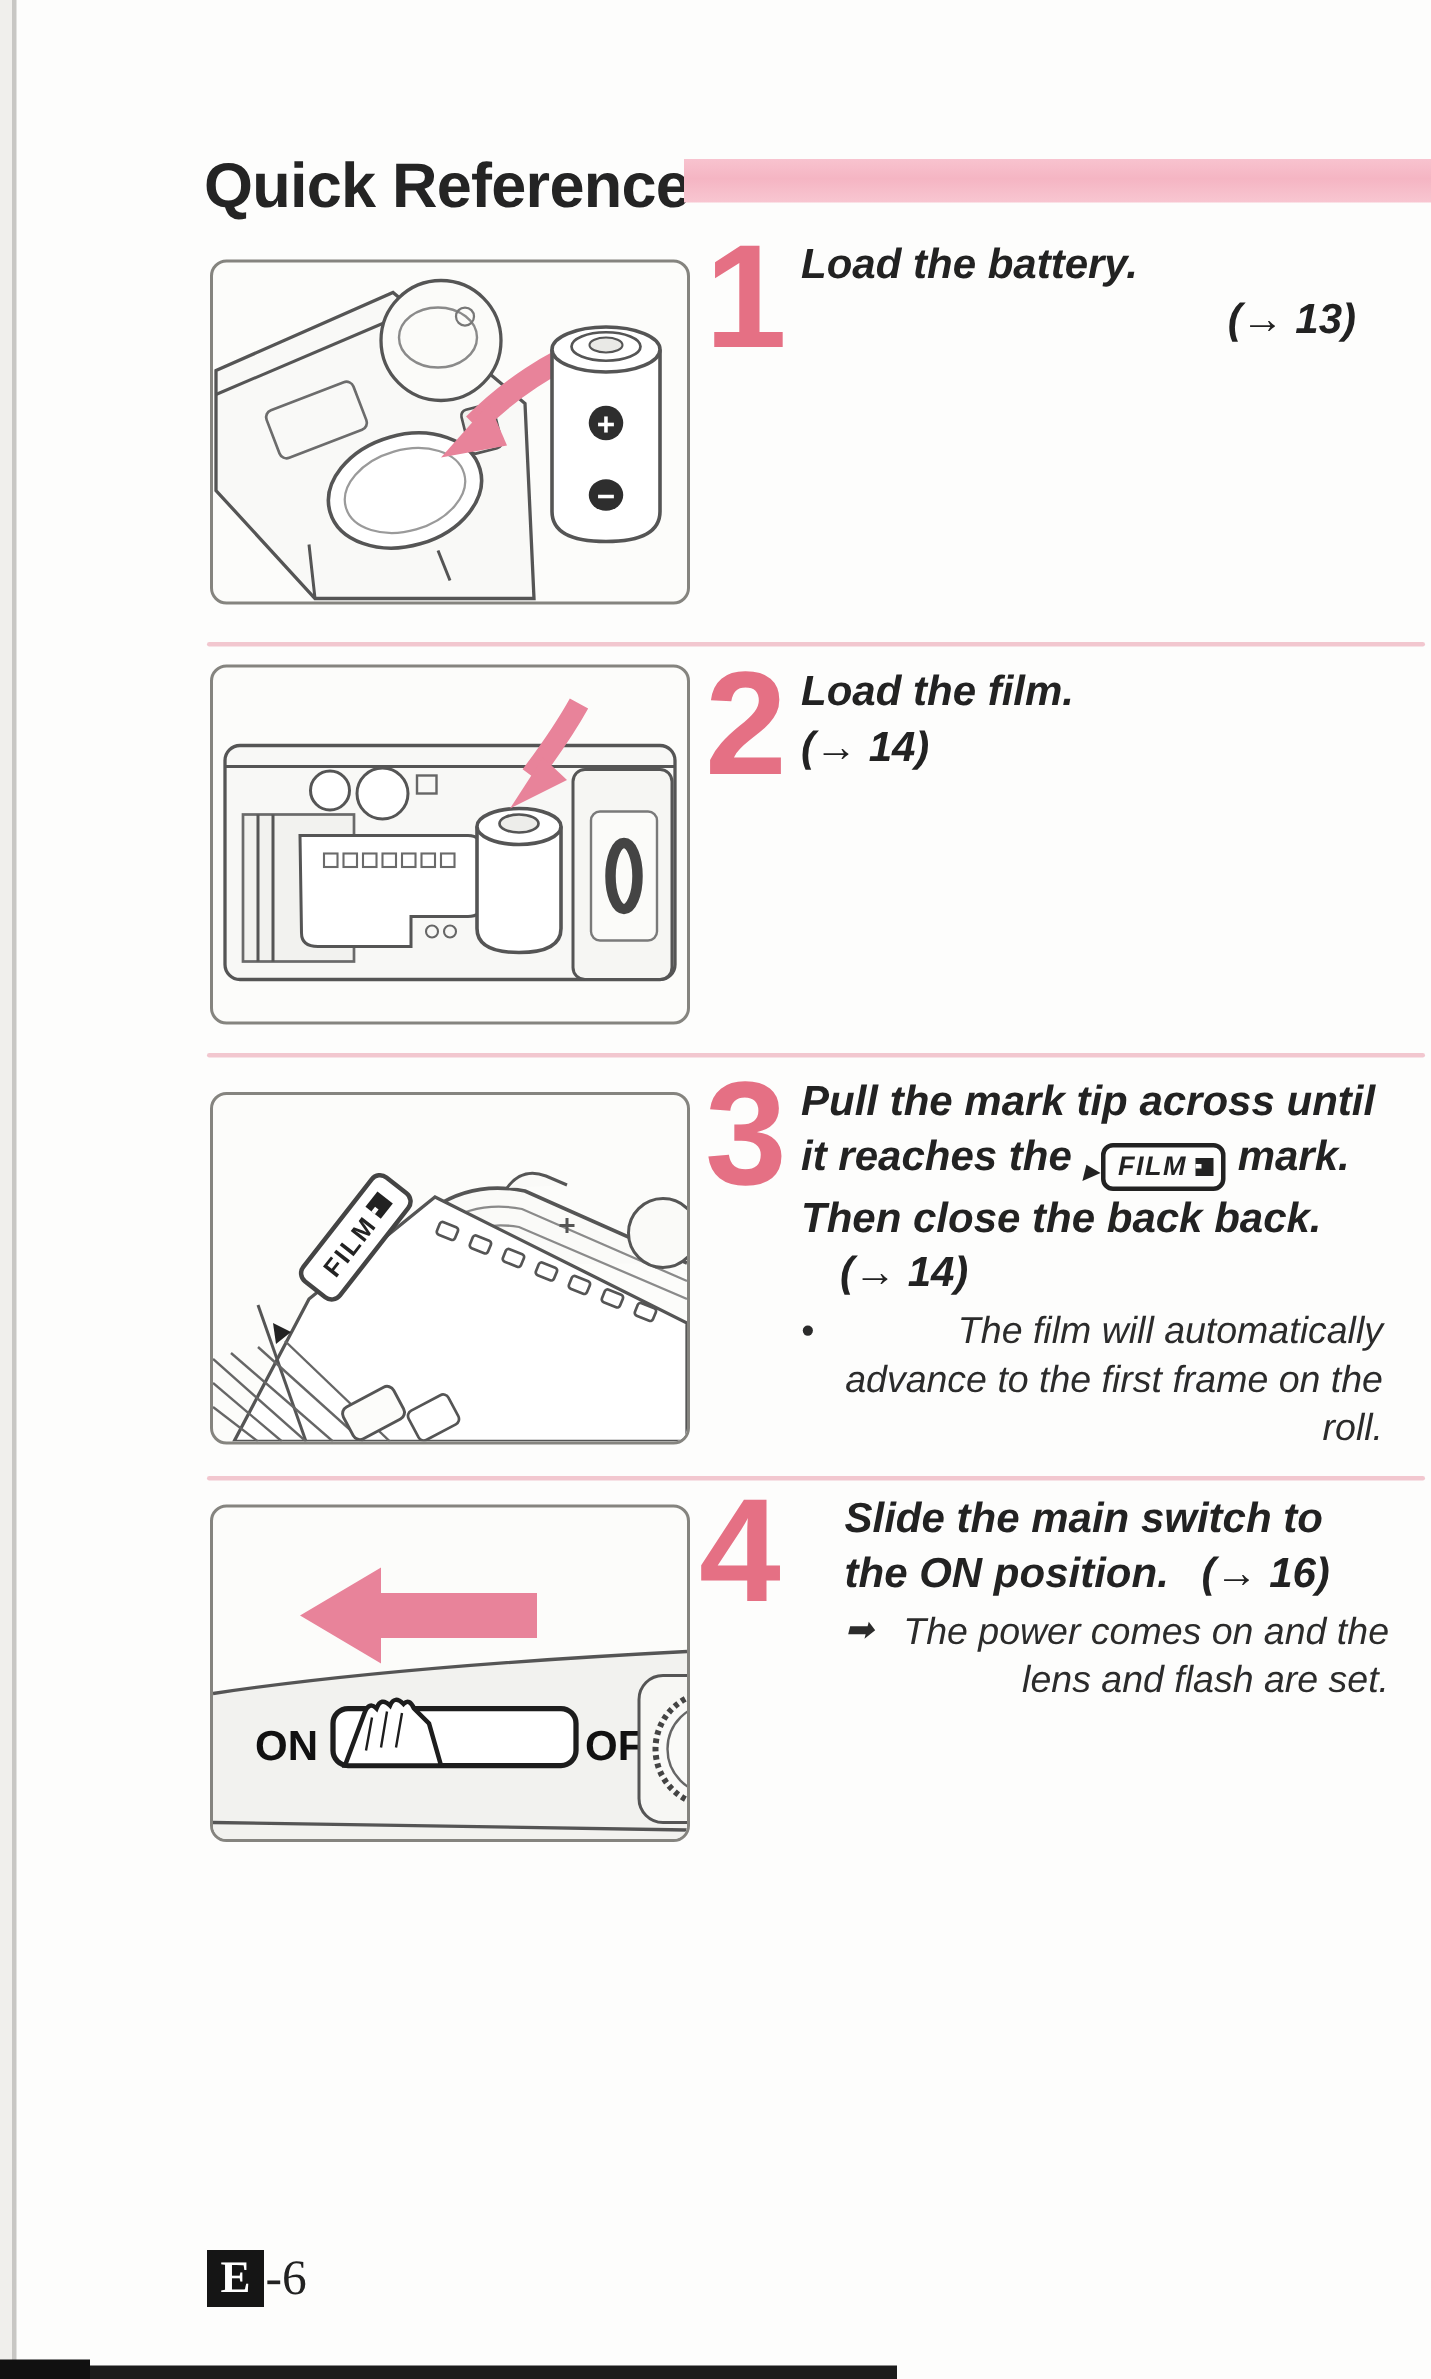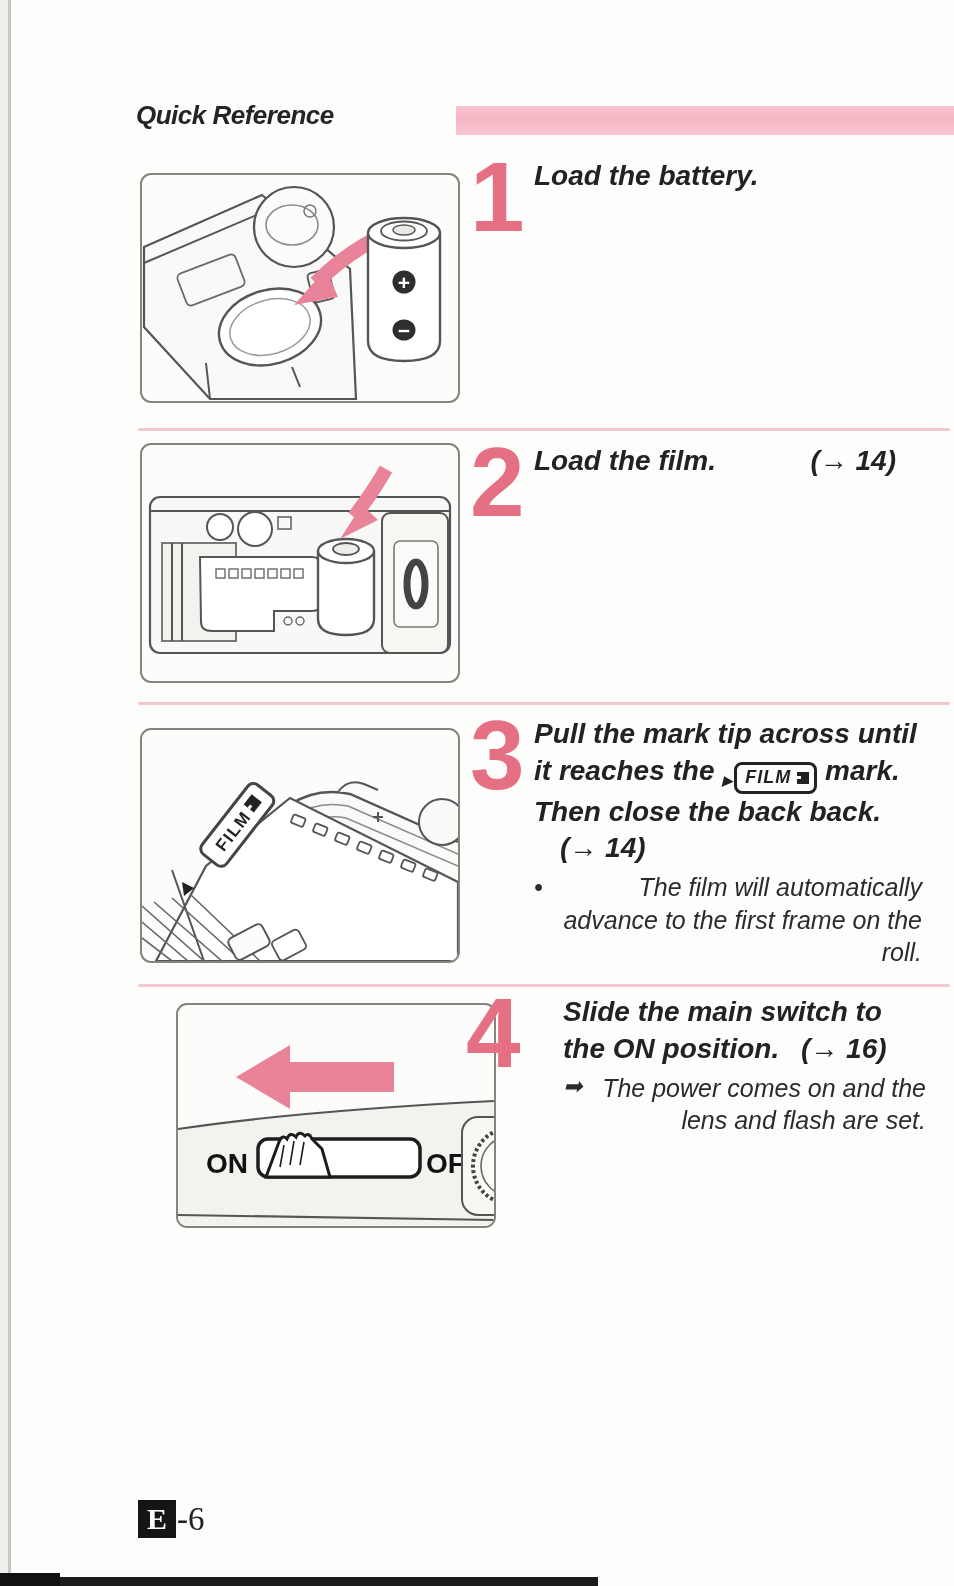--- a/index.html
+++ b/index.html
@@ -11,55 +11,55 @@
   }
   
   .edge-shade{position:absolute;left:0;top:0;width:8px;height:100%;background:#f0efec;}
   .edge-line{position:absolute;left:8px;top:0;width:3px;height:100%;background:#c8c7c4;}
   .bottom-bar{position:absolute;left:0;bottom:0;width:598px;height:9px;background:#1c1c1c;}
   .bottom-bar-notch{position:absolute;left:0;bottom:0;width:60px;height:13px;background:#111;}
 
   
   .page-title{
     position:absolute;left:136px;top:100px;
-    font-size:26px;font-weight:bold;letter-spacing:-0.5px;color:#242424;font-style:italic;
+    font-size:42px;font-weight:bold;letter-spacing:-0.5px;color:#242424;
   }
   .header-bar{
     position:absolute;left:456px;right:0;top:106px;height:29px;
     background:linear-gradient(180deg,#f8c3cf 0%,#f5b5c3 45%,#f8c6d1 100%);
   }
 
   
   .fig{
     position:absolute;left:140px;width:316px;
     border:2.5px solid #85847f;border-radius:11px;background:#fcfcfa;overflow:hidden;
   }
   .fig svg{display:block;}
   .fig1{top:173px;height:226px;}
   .fig2{top:443px;height:236px;}
   .fig3{top:728px;height:231px;}
-  .fig4{top:1003px;height:221px;margin-left:36px;}
+  .fig4{top:1003px;height:221px;}
 
   .divider{position:absolute;left:138px;right:4px;height:3px;background:#f2c7cf;border-radius:2px;}
   .div1{top:428px;} .div2{top:702px;} .div3{top:984px;}
 
   
   .step{position:absolute;display:flex;align-items:flex-start;}
   .step1{left:470px;top:158px;width:446px;}
   .step2{left:470px;top:443px;width:446px;}
   .step3{left:470px;top:716px;width:452px;}
   .step4{left:466px;top:994px;width:460px;}
   .step-num{
     flex:none;width:64px;
     font-size:98px;line-height:0.8;font-weight:bold;color:#e57084;
     letter-spacing:-4px;
   }
   .step-body{font-size:28px;font-weight:bold;line-height:1.32;color:#222;font-style:italic;}
   .step1 .step-body{width:374px;}
-  .step2 .step-body{width:362px;display:flex;justify-content:space-between;}
+  .step2 .step-body{width:362px;display:flex;justify-content:space-between;flex-direction:column;}
   .step3 .step-body{width:388px;}
   .step4 .step-body{width:394px;margin-left:33px;}
   .ref-line{text-align:right;padding-right:4px;}
   .ref-inline{display:inline-block;margin-left:26px;}
   .note{
     display:flex;font-weight:normal;font-size:25px;line-height:1.3;color:#2b2b2b;
     margin-top:4px;
   }
   .note .marker{flex:none;width:24px;}
   .note4 .marker{width:34px;font-size:23px;}
@@ -127,20 +127,21 @@
     <text x="262" y="115" text-anchor="middle" font-size="21" fill="#fff" class="svg-label">+</text>
     <ellipse cx="262" cy="155" rx="11.5" ry="10.5" fill="#2e2e2e"></ellipse>
     <text x="262" y="163" text-anchor="middle" font-size="21" fill="#fff" class="svg-label">−</text>
   </svg>
 </div>
 
 <div class="step step1">
   <div class="step-num">1</div>
   <div class="step-body">
     <div>Load the battery.</div>
+    <div class="ref-line">(→ 13)</div>
   </div>
 </div>
 
 <div class="divider div1"></div>
 
 <div class="fig fig2">
   <svg width="316" height="236" viewBox="0 0 316 236">
 
     <rect x="8" y="52" width="300" height="156" rx="10" fill="#f8f8f6" stroke="#555" stroke-width="2.2"></rect>
     <path class="ln" d="M8,66 H308" stroke-width="1.4"></path>

